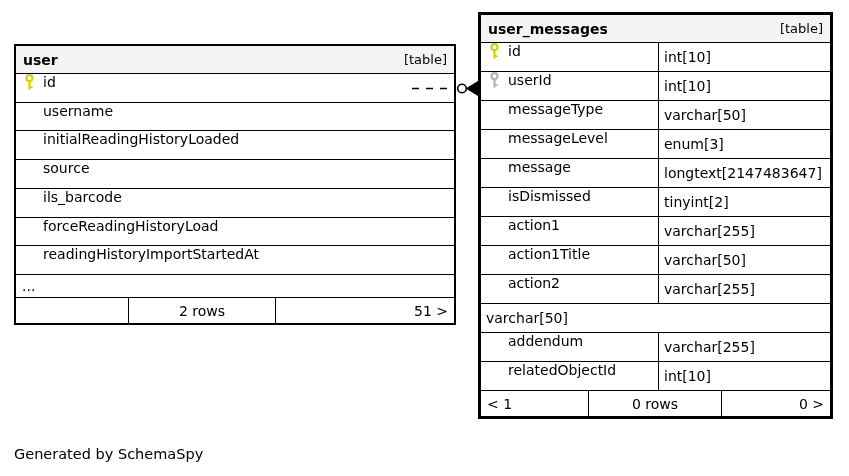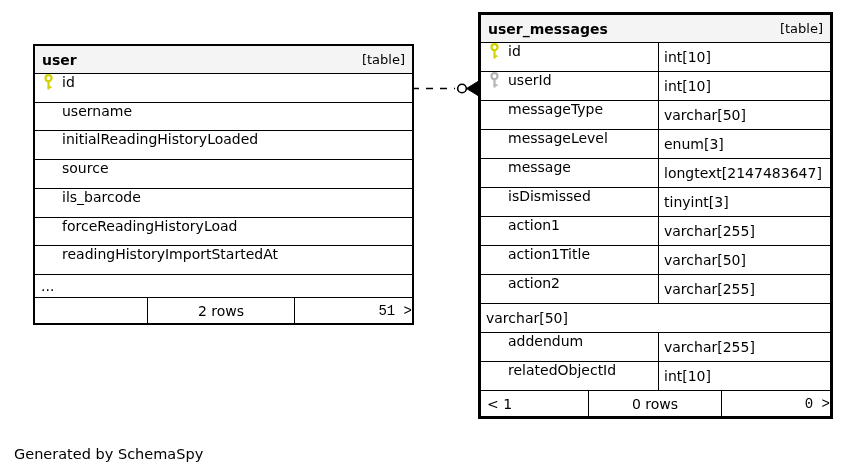--- a/index.html
+++ b/index.html
@@ -5,40 +5,40 @@
   html,body{margin:0;padding:0;}
   body{
     width:849px;height:476px;background:#ffffff;position:relative;
     font-family:"DejaVu Sans","Liberation Sans",sans-serif;color:#000;
     overflow:hidden;
   }
   .table-box{
     position:absolute;background:#fff;border:2px solid #000;
     box-sizing:border-box;display:flex;flex-direction:column;
   }
-  #user-table{left:14px;top:44px;width:381px;height:281px;margin-left:19px;}
+  #user-table{left:14px;top:44px;width:442px;height:281px;}
   #user-messages-table{left:478px;top:12px;width:355px;height:407px;border-width:3px;}
   .tb-header{
     flex:none;height:27px;background:#f4f4f4;border-bottom:1px solid #000;
     display:flex;align-items:center;justify-content:space-between;padding:0 7px;
   }
   .tb-title{font-weight:bold;font-size:14px;}
   .tb-badge{font-size:13px;}
   .col-row{flex:1 1 0;min-height:0;border-bottom:1px solid #000;display:flex;align-items:stretch;}
   .name-cell{display:flex;align-items:flex-start;flex:1 1 auto;}
   #user-messages-table .name-cell{flex:none;width:177px;border-right:1px solid #000;}
   .type-cell{flex:1 1 auto;display:flex;align-items:center;padding-left:5px;font-size:14px;}
   .key-slot{flex:none;width:27px;display:flex;align-items:center;justify-content:center;}
   .col-name{font-size:14px;white-space:nowrap;}
   .ellipsis-row{flex:none;height:22px;border-bottom:1px solid #000;display:flex;align-items:center;padding-left:6px;font-size:14px;}
   .tb-footer{flex:none;height:25px;display:flex;font-size:14px;}
   .f-cell{display:flex;align-items:center;box-sizing:border-box;height:100%;}
   .f-left{border-right:1px solid #000;padding:0 6px;}
   .f-center{border-right:1px solid #000;justify-content:center;}
-  .f-right{flex:1 1 auto;justify-content:flex-end;font-family:Liberation Mono, monospace;}
+  .f-right{flex:1 1 auto;justify-content:flex-end;padding-right:6px;}
   #user-table .f-left{width:113px;}
   #user-table .f-center{width:147px;}
   #user-messages-table .f-left{width:108px;}
   #user-messages-table .f-center{width:133px;}
   .key-icon svg{display:block;}
   #relationship-svg{position:absolute;left:411px;top:76px;}
   #generated-note{position:absolute;left:14px;top:446px;font-size:14.5px;}
 </style>
 </head>
 <body>
@@ -169,21 +169,21 @@
       <span class="col-name">message</span>
     </div>
     <div class="type-cell">longtext[2147483647]</div>
   </div>
 
   <div class="col-row">
     <div class="name-cell">
       <span class="key-slot"></span>
       <span class="col-name">isDismissed</span>
     </div>
-    <div class="type-cell">tinyint[3]</div>
+    <div class="type-cell">tinyint[2]</div>
   </div>
 
   <div class="col-row">
     <div class="name-cell">
       <span class="key-slot"></span>
       <span class="col-name">action1</span>
     </div>
     <div class="type-cell">varchar[255]</div>
   </div>
 

